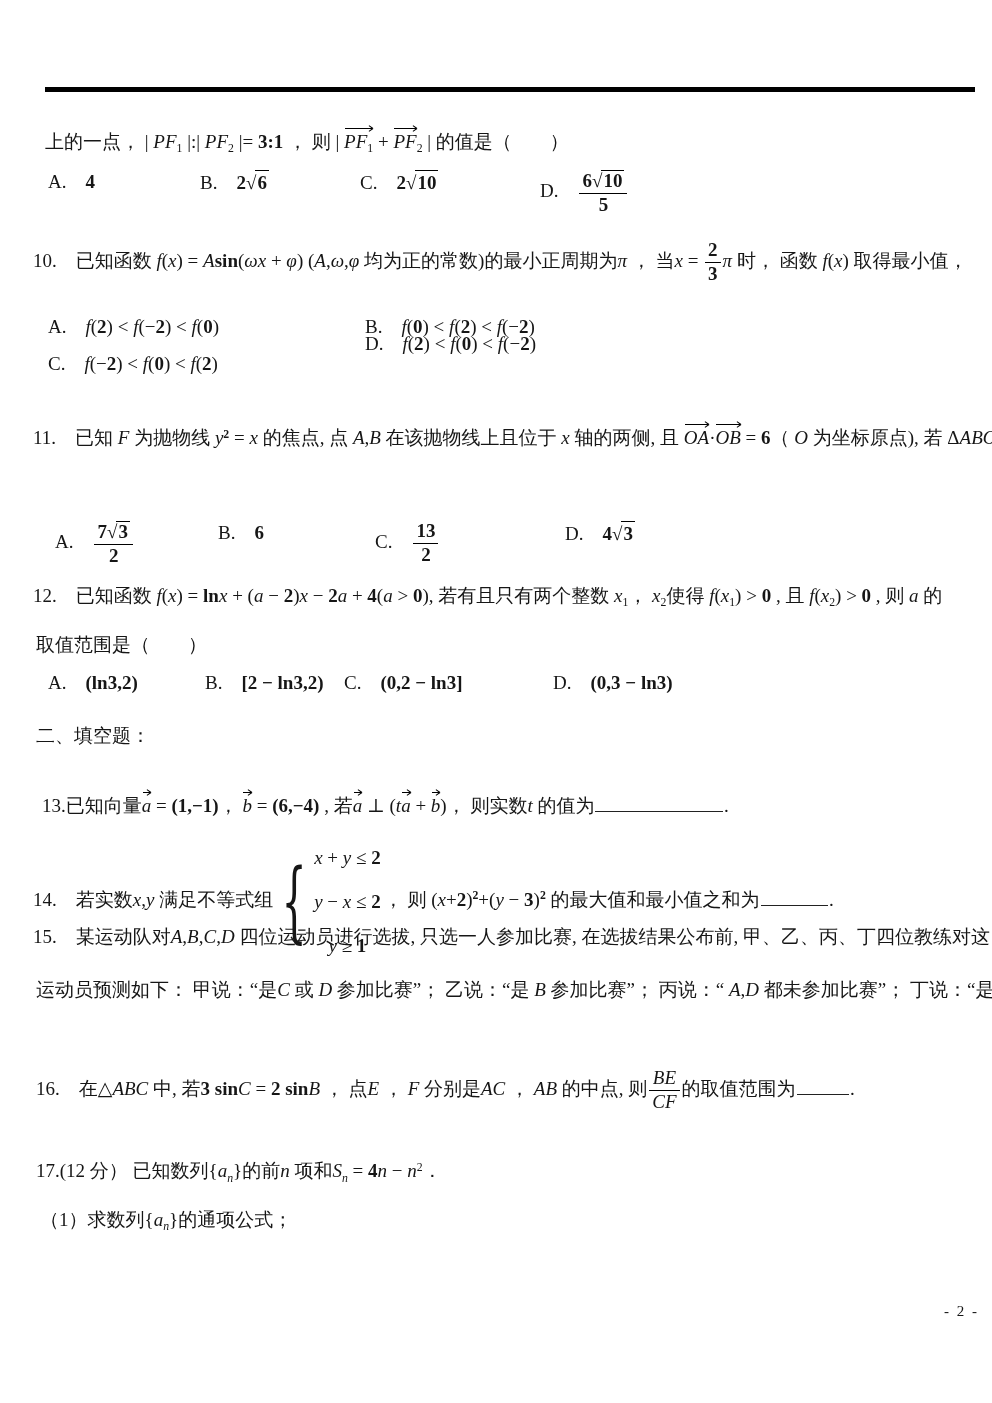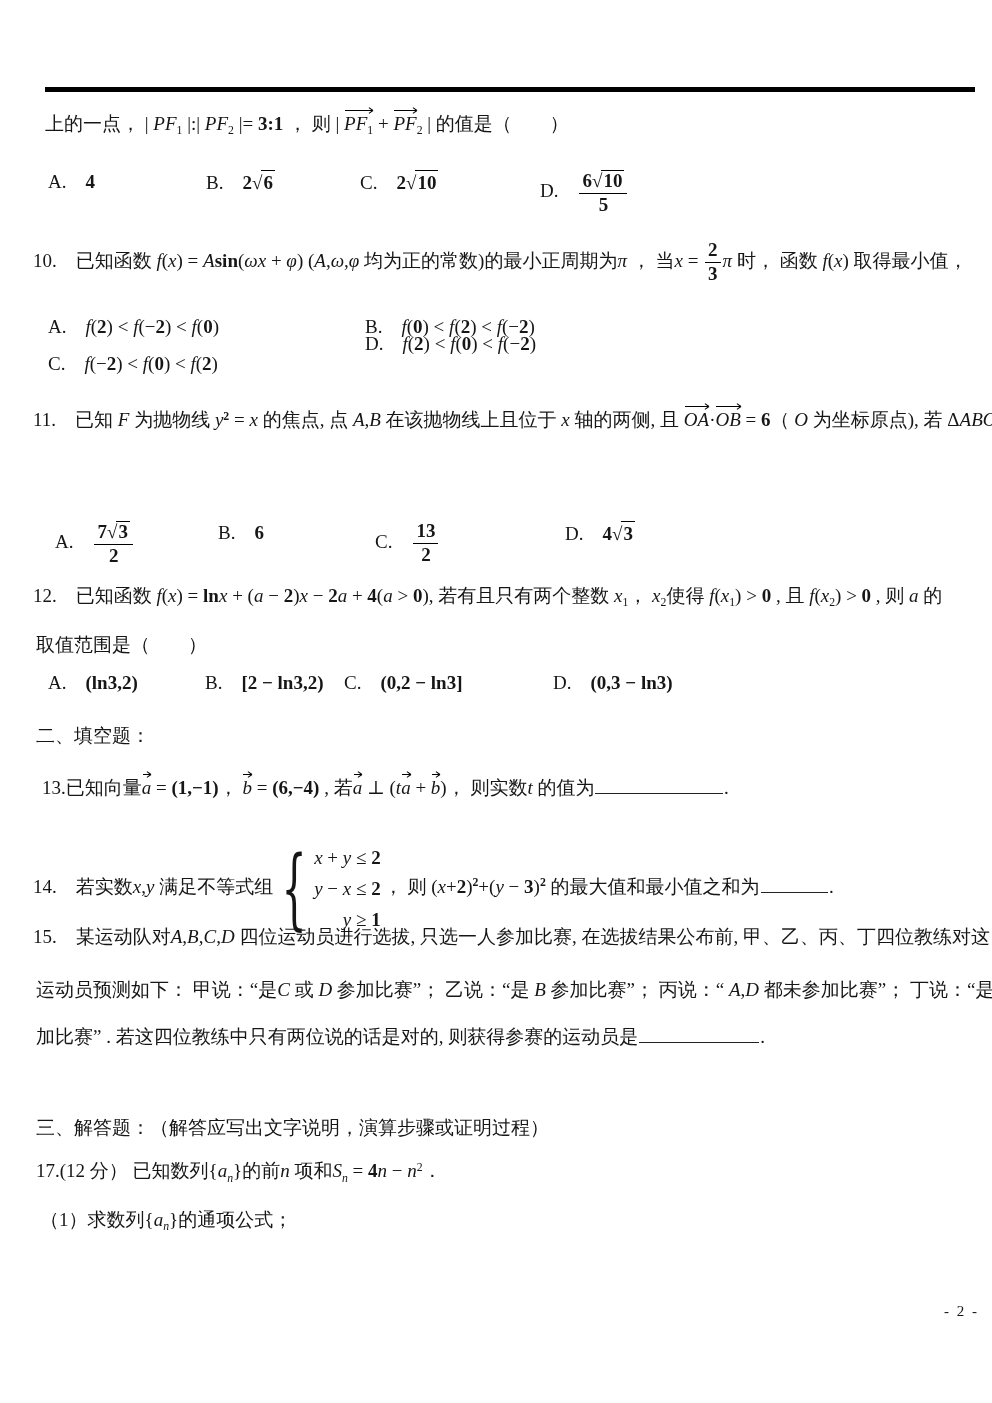--- a/index.html
+++ b/index.html
@@ -11,48 +11,48 @@
   .line b{font-weight:bold;}
   
   .frac{display:inline-block;vertical-align:middle;text-align:center;margin:0 2px;line-height:1.1;}
   .fnum,.fden{display:block;padding:0 3px;}
   .fbar{display:block;height:0;border-top:1.6px solid #000;margin:1px 0;}
   
   .sqrt{white-space:nowrap;}
   .radsign{font-weight:bold;}
   .radbody{display:inline-block;border-top:1.6px solid #000;padding:0 2px;margin-left:-1px;}
   
-  .vec{display:inline-block;position:relative;margin-top:4px;}
+  .vec{display:inline-block;position:relative;margin-top:22px;}
   .vecarrow{position:absolute;left:1px;right:1px;top:-7px;height:5px;border-bottom:1.3px solid #000;}
   .vecarrow::after{content:'';position:absolute;right:-1px;bottom:-1px;width:5px;height:0;
         border-top:1.3px solid #000;transform:rotate(35deg);transform-origin:right center;}
   .vecarrow::before{content:'';position:absolute;right:-1px;bottom:-1px;width:5px;height:0;
         border-top:1.3px solid #000;transform:rotate(-35deg);transform-origin:right center;}
   .vecbody{display:inline-block;}
   
   .msub{font-size:0.62em;vertical-align:-0.35em;}
   .msup{font-size:0.62em;vertical-align:0.55em;}
   
   .blank{display:inline-block;height:2px;border-bottom:1.2px solid #222;vertical-align:baseline;margin:0 1px;}
   
   .cases{display:inline-flex;align-items:center;vertical-align:middle;margin:0 3px;}
   .brace{display:inline-block;font-size:88px;line-height:0.95;font-weight:400;
          transform:scaleX(0.45);margin:0 -8px 0 -10px;font-family:"DejaVu Serif",serif;}
-  .cases-col{display:inline-flex;flex-direction:column;gap:8px;text-align:right;}
+  .cases-col{display:inline-flex;flex-direction:column;gap:21px;text-align:center;}
   .footer{position:absolute;font-size:15px;letter-spacing:2px;}
 </style>
 </head>
 <body>
 
 <div class="page">
   <div class="rule"></div>
 
   <div class="line" style="left:45px;top:108px">上的一点， | <i>PF</i><span class="msub">1</span> |:| <i>PF</i><span class="msub">2</span> |= <b>3:1</b> ， 则 | <span class="vec"><span class="vecarrow"></span><span class="vecbody"><i>PF</i><span class="msub">1</span></span></span> + <span class="vec"><span class="vecarrow"></span><span class="vecbody"><i>PF</i></span></span><span class="msub">2</span> | 的值是（　　）</div>
   <div class="line" style="left:48px;top:170px">A.　<b>4</b></div>
-  <div class="line" style="left:206px;top:170px">B.　<b>2<span class="sqrt"><span class="radsign">√</span><span class="radbody">6</span></span></b></div>
+  <div class="line" style="left:200px;top:170px">B.　<b>2<span class="sqrt"><span class="radsign">√</span><span class="radbody">6</span></span></b></div>
   <div class="line" style="left:360px;top:170px">C.　<b>2<span class="sqrt"><span class="radsign">√</span><span class="radbody">10</span></span></b></div>
   <div class="line" style="left:540px;top:170px">D.　<span class="frac"><span class="fnum"><b>6<span class="sqrt"><span class="radsign">√</span><span class="radbody">10</span></span></b></span><span class="fbar"></span><span class="fden"><b>5</b></span></span></div>
 
   <div class="line" style="left:33px;top:240px">10.　已知函数 <i>f</i>(<i>x</i>) = <i>A</i><b>sin</b>(<i>ωx</i> + <i>φ</i>) (<i>A</i>,<i>ω</i>,<i>φ</i>  均为正的常数)的最小正周期为<i>π</i> ， 当<i>x</i> = <span class="frac"><span class="fnum"><b>2</b></span><span class="fbar"></span><span class="fden"><b>3</b></span></span><i>π</i> 时， 函数 <i>f</i>(<i>x</i>) 取得最小值，</div>
   <div class="line" style="left:48px;top:315px">A.　<i>f</i>(<b>2</b>) &lt; <i>f</i>(−<b>2</b>) &lt; <i>f</i>(<b>0</b>)</div>
   <div class="line" style="left:365px;top:315px">B.　<i>f</i>(<b>0</b>) &lt; <i>f</i>(<b>2</b>) &lt; <i>f</i>(−<b>2</b>)</div>
   <div class="line" style="left:48px;top:352px">C.　<i>f</i>(−<b>2</b>) &lt; <i>f</i>(<b>0</b>) &lt; <i>f</i>(<b>2</b>)</div>
   <div class="line" style="left:365px;top:332px">D.　<i>f</i>(<b>2</b>) &lt; <i>f</i>(<b>0</b>) &lt; <i>f</i>(−<b>2</b>)</div>
 
   <div class="line" style="left:33px;top:404px">11.　已知 <i>F</i> 为抛物线 <i>y</i><span class="msup"><b>2</b></span> = <i>x</i> 的焦点, 点 <i>A</i>,<i>B</i> 在该抛物线上且位于 <i>x</i> 轴的两侧, 且 <span class="vec"><span class="vecarrow"></span><span class="vecbody"><i>OA</i></span></span>·<span class="vec"><span class="vecarrow"></span><span class="vecbody"><i>OB</i></span></span> = <b>6</b>（ <i>O</i> 为坐标原点), 若 Δ<i>ABO</i></div>
@@ -74,21 +74,20 @@
         <span class="brace">{</span>
         <span class="cases-col">
           <span class="cases-line"><i>x</i> + <i>y</i> ≤ <b>2</b></span>
           <span class="cases-line"><i>y</i> − <i>x</i> ≤ <b>2</b></span>
           <span class="cases-line"><i>y</i> ≥ <b>1</b></span>
         </span>
       </span>， 则 (<i>x</i>+<b>2</b>)<span class="msup"><b>2</b></span>+(<i>y</i> − <b>3</b>)<span class="msup"><b>2</b></span> 的最大值和最小值之和为<span class="blank" style="width: 67.5px;"></span>.</div>
 
   <div class="line" style="left:33px;top:925px">15.　某运动队对<i>A</i>,<i>B</i>,<i>C</i>,<i>D</i> 四位运动员进行选拔, 只选一人参加比赛, 在选拔结果公布前, 甲、乙、丙、丁四位教练对这四位</div>
   <div class="line" style="left:36px;top:978px">运动员预测如下： 甲说：“是<i>C</i> 或 <i>D</i> 参加比赛”； 乙说：“是 <i>B</i> 参加比赛”； 丙说：“ <i>A</i>,<i>D</i> 都未参加比赛”； 丁说：“是 参</div>
-  <div class="line" style="left:36px;top:1025px">加比赛” . 若这四位教练中只有两位说的话是对的, 则获得参赛的运动员是<span class="blank" style="width: 120px;"></span>.</div>
 
+  <div class="line" style="left:36px;top:1068px">16.　在△<i>ABC</i> 中, 若<b>3 sin</b><i>C</i> = <b>2 sin</b><i>B</i> ， 点<i>E</i> ，  <i>F</i> 分别是<i>AC</i> ，  <i>AB</i> 的中点, 则<span class="frac"><span class="fnum"><i>BE</i></span><span class="fbar"></span><span class="fden"><i>CF</i></span></span>的取值范围为<span class="blank" style="width: 52.5px;"></span>.</div>
 
-  <div class="line" style="left:36px;top:1116px">三、解答题：（解答应写出文字说明，演算步骤或证明过程）</div>
   <div class="line" style="left:36px;top:1156px">17.(12 分） 已知数列{<i>a</i><span class="msub"><i>n</i></span>}的前<i>n</i> 项和<i>S</i><span class="msub"><i>n</i></span> = <b>4</b><i>n</i> − <i>n</i><span class="msup">2</span>．</div>
   <div class="line" style="left:40px;top:1208px">（1）求数列{<i>a</i><span class="msub"><i>n</i></span>}的通项公式；</div>
 
   <div class="footer" style="left:944px;top:1303px">- 2 -</div>
 </div>
 
 </body></html>

